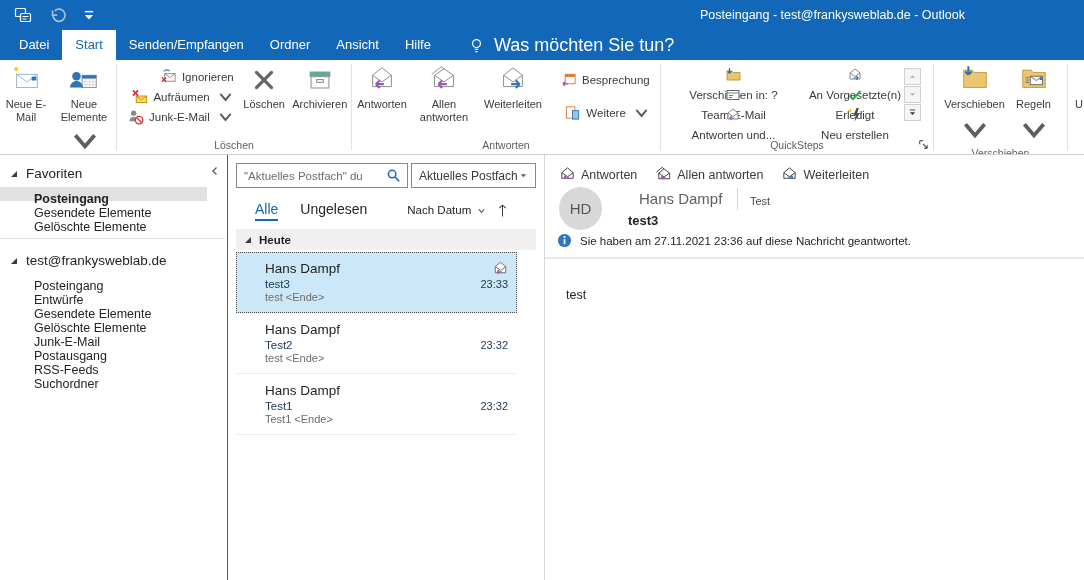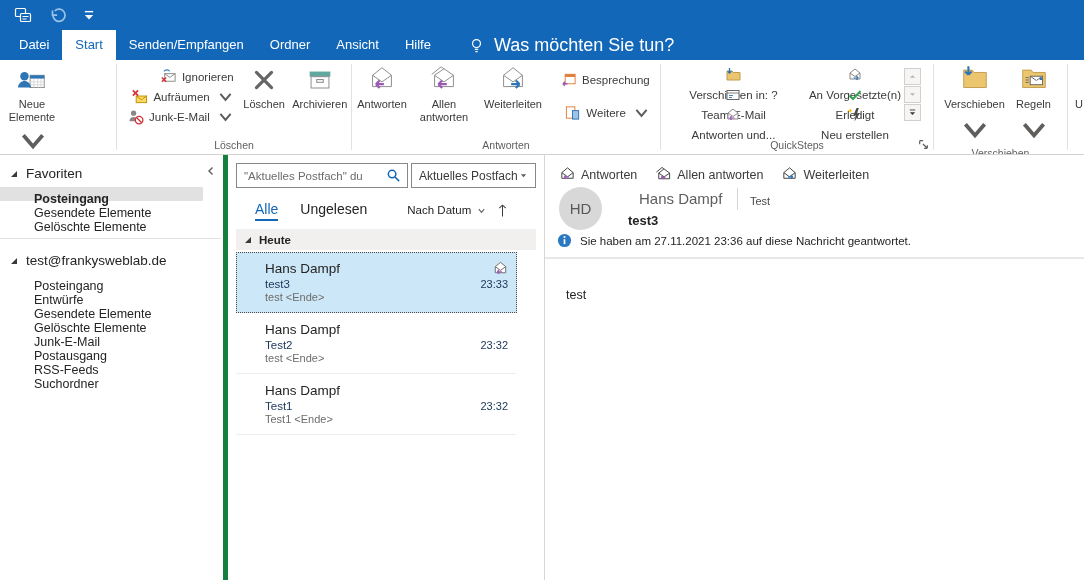--- a/index.html
+++ b/index.html
@@ -56,21 +56,21 @@
   .spinbtn{width:17px;height:17px;border:1px solid #d2d0ce;background:#f6f5f4;display:flex;
            align-items:center;justify-content:center;}
   .spinbtn .icon{width:9px;height:9px;}
   .launcher{position:absolute;right:3px;bottom:3px;width:13px;height:13px;}
   .overflowU{padding:38px 0 0 7px;font-size:11px;color:#3b3a39;}
 
   
   .main{display:flex;height:425px;}
 
   
-  .folderpane{width:228px;flex:none;border-right:5px solid #15803d;position:relative;padding-top:5px;}
+  .folderpane{width:228px;flex:none;border-right:1px solid #15803d;position:relative;padding-top:5px;}
   .fheader{display:flex;align-items:center;gap:8px;height:27px;padding-left:10px;font-size:13.5px;color:#252423;}
   .fheader .icon{width:8px;height:8px;flex:none;}
   .fitem{height:14px;line-height:24px;padding-left:34px;font-size:12.5px;color:#252423;margin-right:20px;white-space:nowrap;}
   .fitem.selected{background:#e1e1e1;font-weight:bold;}
   .fdivider{height:1px;background:#e3e1df;margin:9px 2px 8px 0;}
   .collapse{position:absolute;right:7px;top:11px;width:10px;height:10px;}
 
   
   .listpane{width:317px;flex:none;border-right:1px solid #d8d6d4;position:relative;}
   .searchrow{display:flex;gap:3px;margin:8px 8px 0 8px;}
@@ -139,20 +139,21 @@
             <path d="M4.9 10.1a6.1 6.1 0 1 0 1.9-4.3"></path>
           </svg>
         </span>
       <span class="icon sm">
           <svg viewBox="0 0 10 10">
             <path d="M1.5 2.2h7" stroke="#fff" stroke-width="1.2"></path>
             <path d="M1.5 5l3.5 3.7L8.5 5z" fill="#fff"></path>
           </svg>
         </span>
     </div>
+    <div class="title">Posteingang - test@frankysweblab.de  -  Outlook</div>
   </div>
 
   <div class="tabrow">
     <div class="tab first">Datei</div>
     <div class="tab selected">Start</div>
     <div class="tab">Senden/Empfangen</div>
     <div class="tab">Ordner</div>
     <div class="tab">Ansicht</div>
     <div class="tab">Hilfe</div>
     <div class="tellme">
@@ -163,20 +164,31 @@
           </svg>
         </span>
       <span>Was möchten Sie tun?</span>
     </div>
   </div>
 
   <div class="ribbon">
 
     <div class="rgroup g1">
       <div class="rcontent">
+        <div class="bigbtn bb52">
+          <span class="icon">
+              <svg viewBox="0 0 34 34">
+                <path d="M6.5 2l1 2.4 2.4 1-2.4 1-1 2.4-1-2.4-2.4-1 2.4-1z" fill="#ffc000"></path>
+                <rect x="7" y="11" width="22" height="14" fill="#fff" stroke="#9cb3c6"></rect>
+                <path d="M7 11l11 8 11-8" fill="none" stroke="#9cb3c6"></path>
+                <rect x="23" y="13.5" width="5" height="4" fill="#2e75b6"></rect>
+              </svg>
+            </span>
+          <span>Neue E-Mail</span>
+        </div>
         <div class="bigbtn bb64">
           <span class="icon">
               <svg viewBox="0 0 34 34">
                 <rect x="15" y="12" width="15" height="13" fill="#fff" stroke="#8a8886"></rect>
                 <path d="M19 15.5v9.5M23 15.5v9.5M26.5 15.5v9.5M15 19h15M15 22h15" stroke="#d8d8d8"></path>
                 <rect x="15" y="12" width="15" height="3.5" fill="#2e75b6"></rect>
                 <circle cx="9" cy="13" r="4.5" fill="#2e75b6"></circle>
                 <path d="M2 25c.5-4.5 3.6-7 7-7s6.5 2.5 7 7z" fill="#2e75b6"></path>
               </svg>
             </span>

